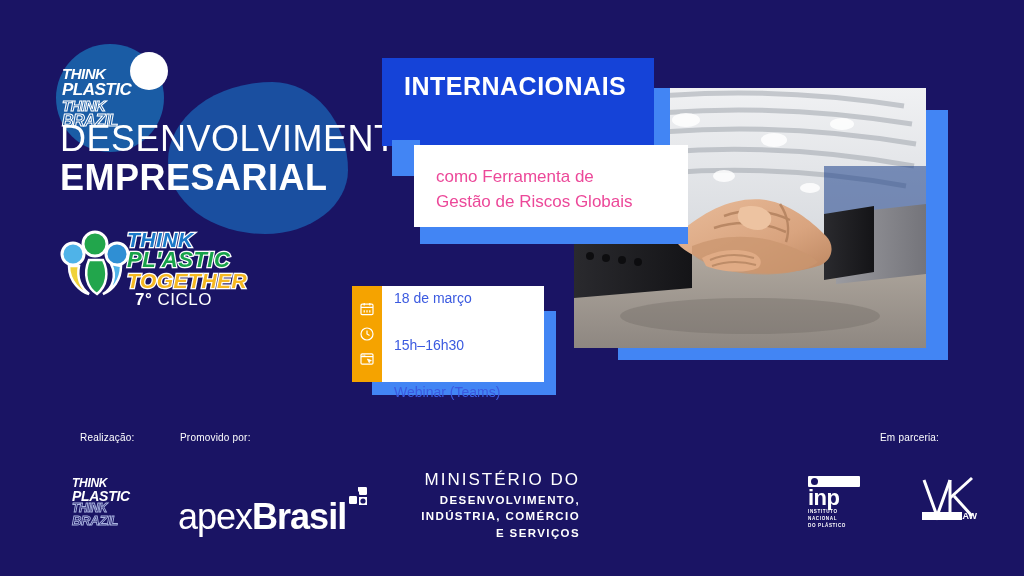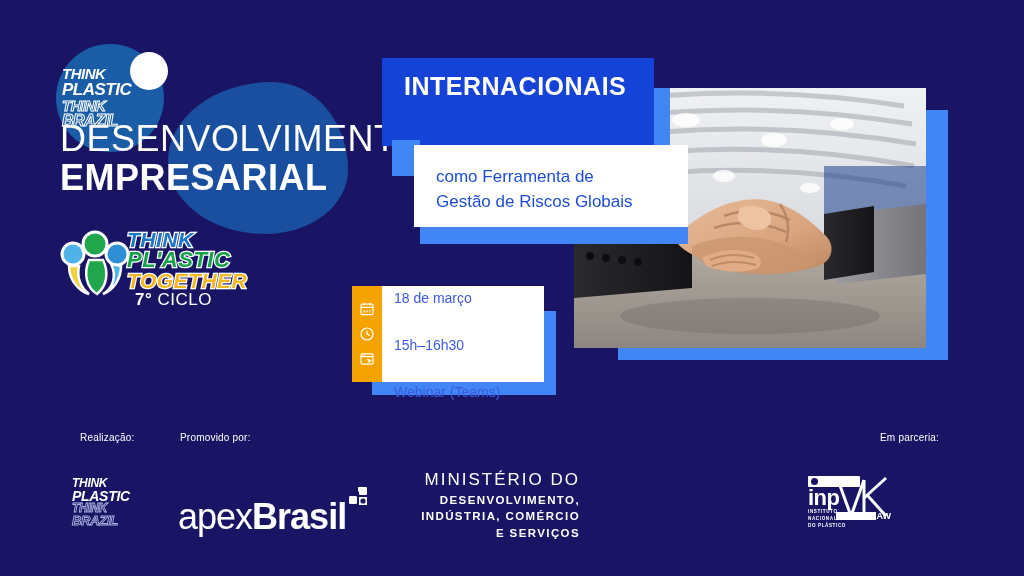--- a/index.html
+++ b/index.html
@@ -100,21 +100,21 @@
   .accent-bar-sub-bottom {
     position:absolute; left:420px; top:224px;
     width:268px; height:20px; background:#4285f4;
   }
   .subtitle-box {
     position:absolute; left:414px; top:145px;
     width:274px; height:82px; background:#ffffff;
     padding:20px 14px 0 22px;
   }
   .subtitle-box .s1, .subtitle-box .s2 {
-    color:#1d4ed8; font-size:17px; line-height:1.45;
+    color:#ec4899; font-size:17px; line-height:1.45;
   }
 
   
   .photo-frame {
     position:absolute; left:618px; top:110px;
     width:330px; height:250px; background:#4285f4;
   }
   .photo {
     position:absolute; left:574px; top:88px;
     width:352px; height:260px; overflow:hidden;
@@ -209,21 +209,21 @@
   .inp-bar::before {
     content:""; position:absolute; left:3px; top:2px;
     width:7px; height:7px; border-radius:50%; background:#1a1464;
   }
   .inp-word {
     color:#ffffff; font-size:22px; font-weight:bold;
     line-height:0.95; letter-spacing:-0.5px; margin-top:1px;
   }
   .inp-sub { color:#ffffff; font-size:4.6px; font-weight:bold; line-height:1.5; letter-spacing:0.6px; }
 
-  .foot-vk { position:absolute; left:834px; top:474px; width:62px; height:50px; }
+  .foot-vk { position:absolute; left:920px; top:474px; width:62px; height:50px; }
   .foot-vk svg { display:block; }
 </style>
 </head>
 <body>
 
 <div class="stage">
 
   <div class="blob-organic"></div>
   <div class="blob-circle"></div>
   <div class="blob-dot"></div>

